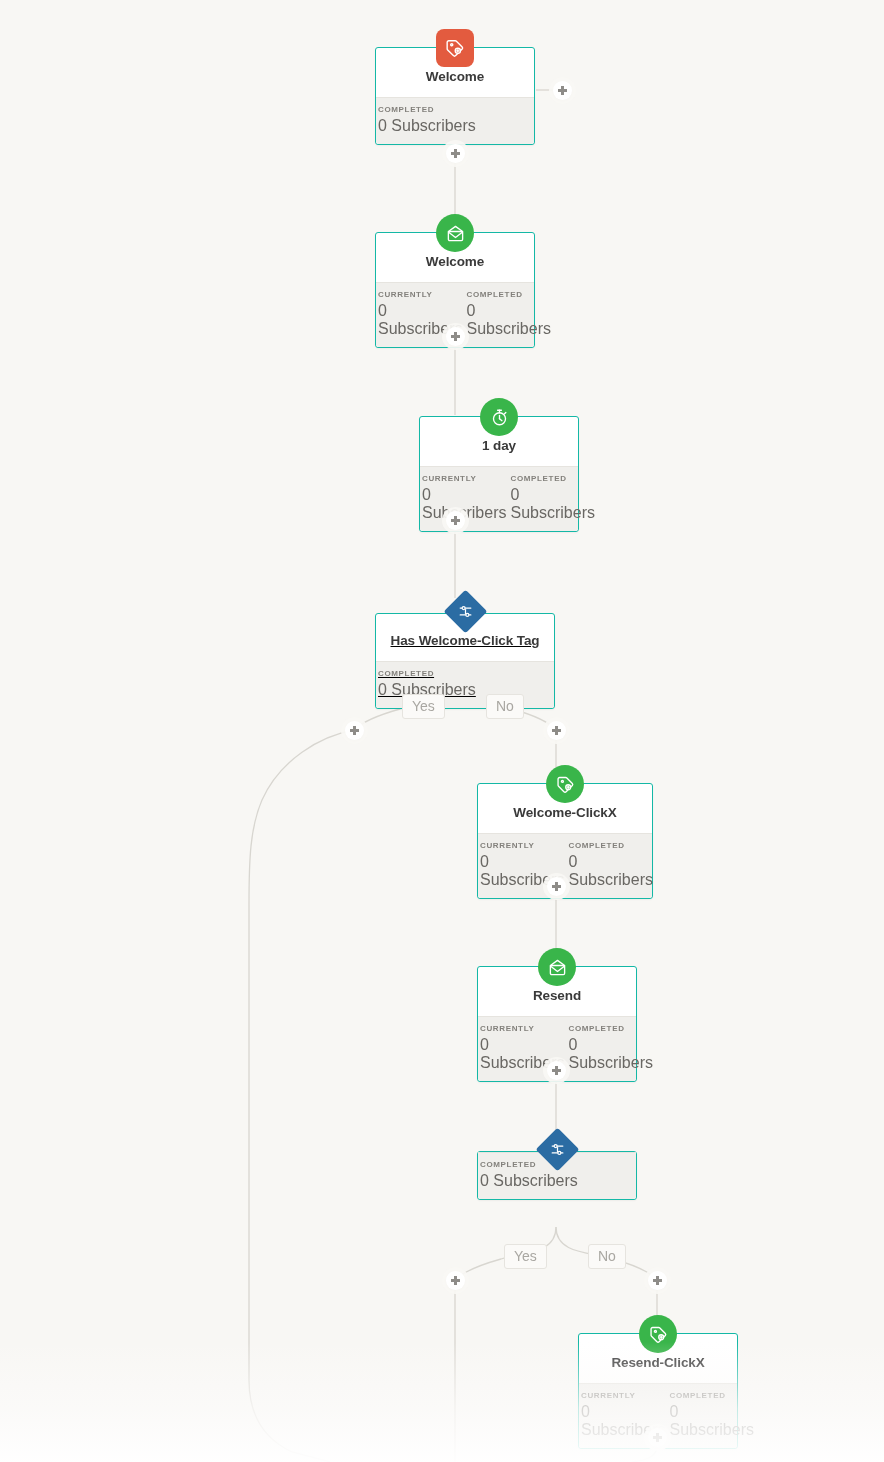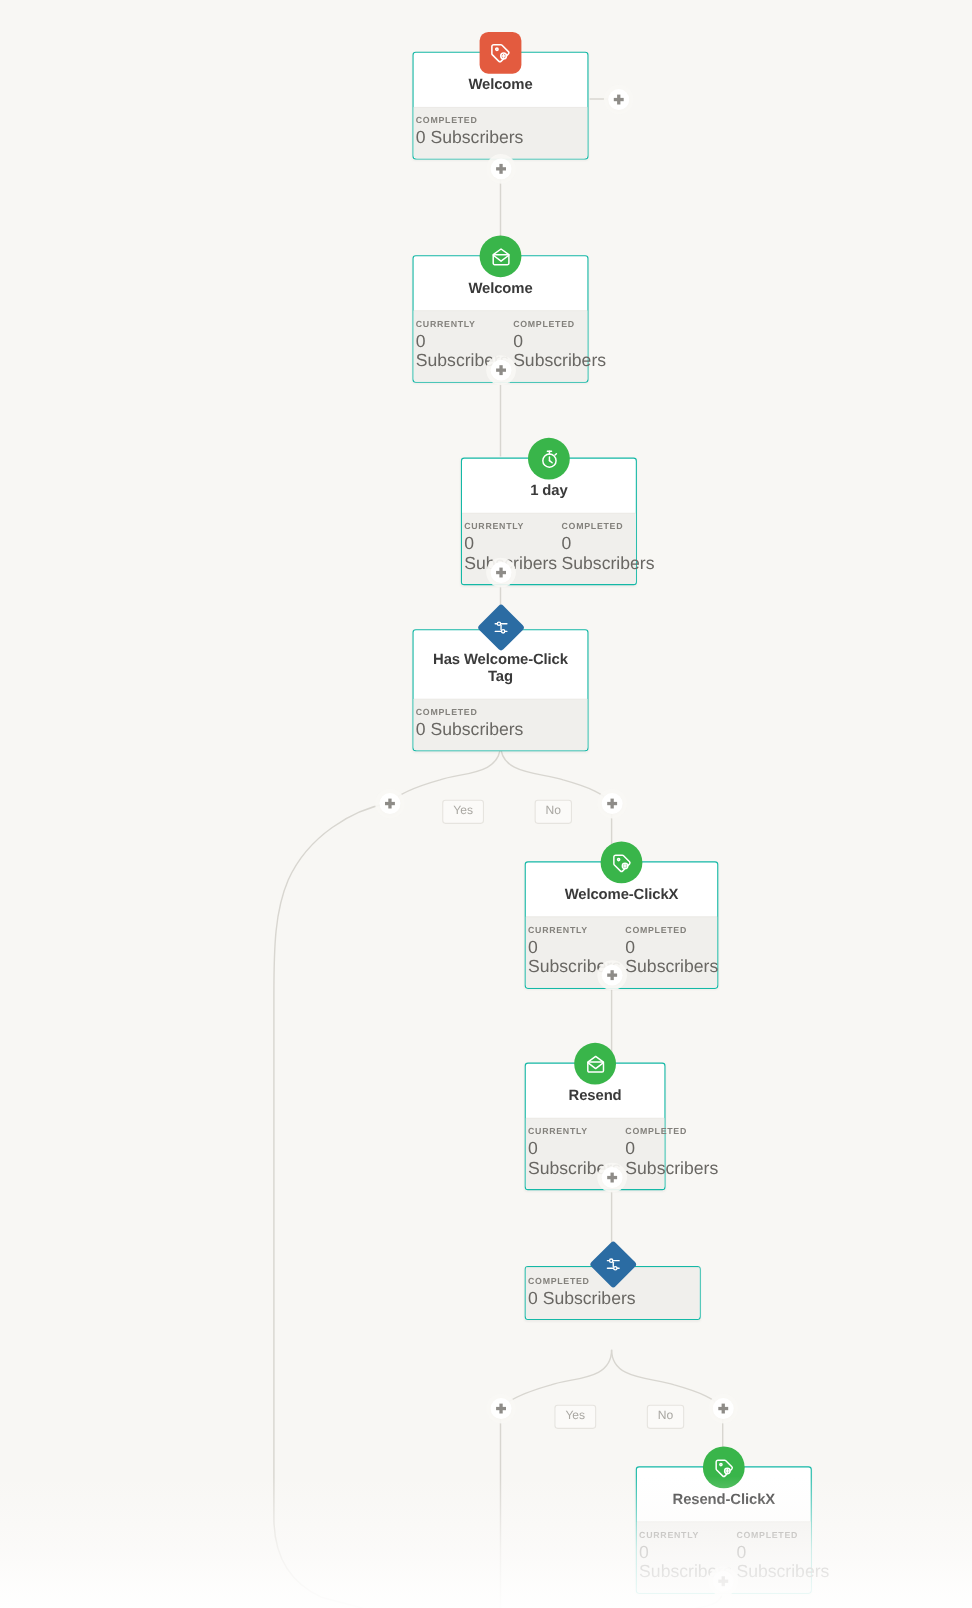--- a/index.html
+++ b/index.html
@@ -140,26 +140,25 @@
   }
   .plus::before { width: 9px; height: 2.4px; }
   .plus::after  { width: 2.4px; height: 9px; }
 
   
   .branch-label {
     position: absolute;
     background: #fbfaf8;
     border: 1px solid #e6e4df;
     border-radius: 3px;
-    font-size: 11px;
+    font-size: 14px;
     color: #a9a7a2;
     padding: 4px 9px 5px 9px;
     z-index: 4;
     line-height: 1;
-    margin-top: 33px;
   }
 
   
   #bottom-fade {
     position: absolute;
     left: 0; bottom: 0;
     width: 884px; height: 120px;
     background: linear-gradient(to bottom, rgba(248,247,244,0) 0%, rgba(252,251,250,0.75) 55%, rgba(255,255,255,0.96) 100%);
     pointer-events: none;
     z-index: 6;
@@ -272,21 +271,21 @@
         <span class="stat-value">0 Subscribers</span>
       </div>
       <div class="stat">
         <span class="stat-label">COMPLETED</span>
         <span class="stat-value">0 Subscribers</span>
       </div>
     </div>
   </div>
   <div class="plus" style="left:446px; top:511px;"></div>
 
-  <div class="node diamond-node" style="left:375px; top:572px; width:160px;">
+  <div class="node diamond-node" style="left:375px; top:613px; width:180px;text-decoration:underline;">
     <div class="node-icon" style="top:-22px;">
       <span class="badge-diamond" style="background:#2b6ca3;">
         <svg width="15" height="15" viewBox="0 0 24 24" fill="none" stroke="#ffffff" stroke-width="2" stroke-linecap="round">
           <path d="M3.5 6.5 H20.5"></path>
           <path d="M3.5 17.5 H20.5"></path>
           <circle cx="9" cy="6.5" r="2.4" fill="#2b6ca3"></circle>
           <circle cx="15" cy="17.5" r="2.4" fill="#2b6ca3"></circle>
           <path d="M12 8.9 V15.1"></path>
         </svg>
       </span>
@@ -324,21 +323,21 @@
         <span class="stat-value">0 Subscribers</span>
       </div>
       <div class="stat">
         <span class="stat-label">COMPLETED</span>
         <span class="stat-value">0 Subscribers</span>
       </div>
     </div>
   </div>
   <div class="plus" style="left:547px; top:877px;"></div>
 
-  <div class="node" style="left:477px; top:966px; width:128px;">
+  <div class="node" style="left:477px; top:966px; width:160px;">
     <div class="node-icon">
       <span class="badge-circle" style="background:#39b54a;">
         <svg width="19" height="19" viewBox="0 0 24 24" fill="none" stroke="#ffffff" stroke-width="1.7" stroke-linecap="round" stroke-linejoin="round">
           <path d="M3 9.5 L12 3 l9 6.5"></path>
           <rect x="3" y="9.5" width="18" height="11.5" rx="1.6"></rect>
           <path d="M3 10.2 L12 17 l9 -6.8"></path>
         </svg>
       </span>
     </div>
     <div class="node-title">Resend</div>

